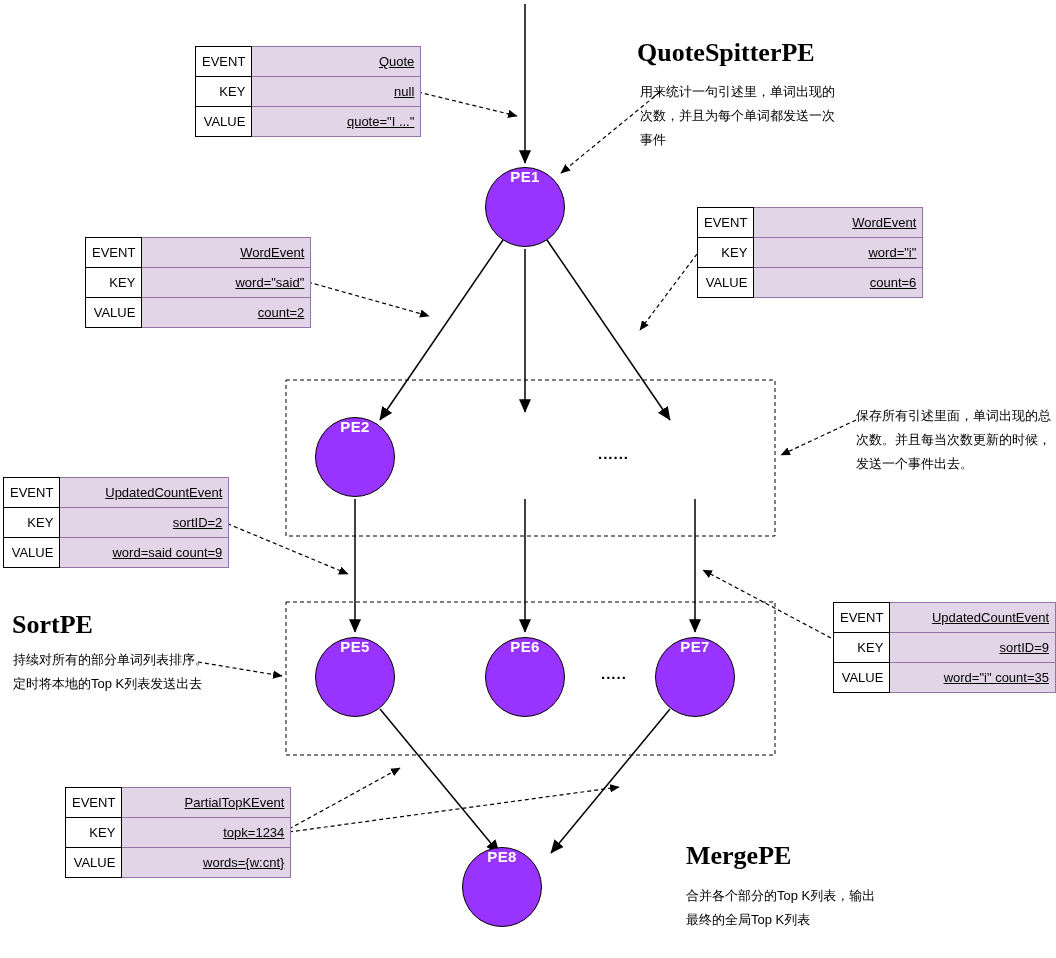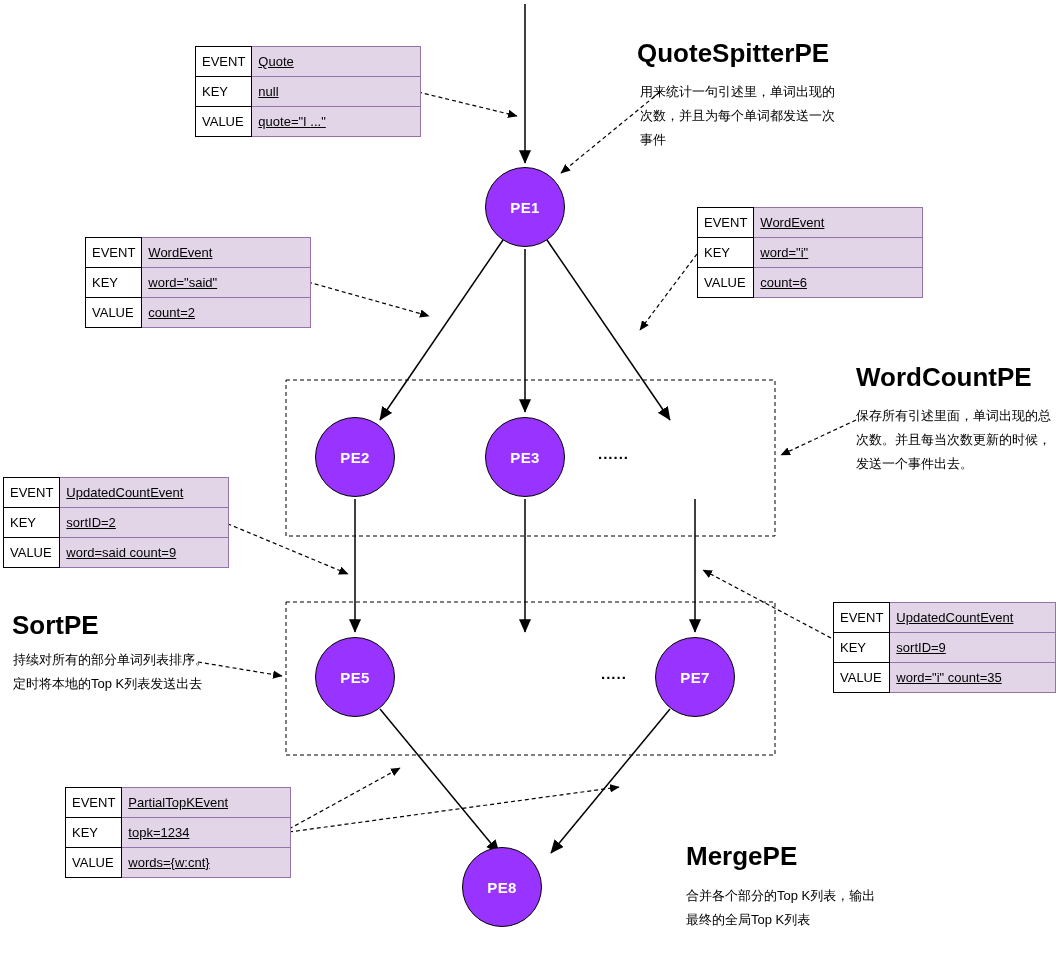--- a/index.html
+++ b/index.html
@@ -3,34 +3,34 @@
 <meta charset="utf-8">
 <style>
   html,body{margin:0;padding:0;background:#ffffff;}
   body{font-family:"Liberation Sans","DejaVu Sans",sans-serif;color:#000;}
   .canvas{position:relative;width:1056px;height:958px;background:#fff;overflow:hidden;}
   svg.wires{position:absolute;left:0;top:0;width:1056px;height:958px;}
 
   
   .pe{position:absolute;width:80px;height:80px;border-radius:50%;
       background:#9933ff;border:1.6px solid #000;box-sizing:border-box;
-      display:flex;align-items:center;justify-content:center;}
+      display:flex;align-items:flex-start;justify-content:center;}
   .pe span{color:#fff;font-weight:bold;font-size:15px;letter-spacing:.3px;}
 
   
   .dots{position:absolute;font-weight:bold;font-size:15px;letter-spacing:1px;}
 
   
   table.etable{position:absolute;border-collapse:collapse;font-size:13px;}
-  table.etable td{height:29px;padding:0 6px;text-align:left;vertical-align:middle;}
+  table.etable td{height:29px;padding:0 6px;text-align:right;vertical-align:middle;}
   table.etable td.lbl{width:38px;background:#ffffff;border:1px solid #000;}
   table.etable td.val{width:156px;background:#e1d5e7;border:1px solid #9673a6;text-decoration:underline;}
 
   
-  .h-title{position:absolute;font-size:26px;font-weight:bold;white-space:nowrap;}
+  .h-title{position:absolute;font-size:26px;font-weight:bold;white-space:nowrap;font-family:Liberation Serif, serif;}
   .h-desc{position:absolute;font-size:13px;line-height:24px;white-space:pre-line;}
 </style>
 </head>
 <body>
 
 <div class="canvas">
 
   <svg class="wires">
     <defs>
       <marker id="ah" markerWidth="11" markerHeight="9" refX="8.5" refY="4" orient="auto">
@@ -65,42 +65,41 @@
     <line x1="289" y1="829" x2="400" y2="768" stroke="#000" stroke-width="1.2" stroke-dasharray="4 3" marker-end="url(#ahd)"></line>
     <line x1="289" y1="832" x2="619" y2="787" stroke="#000" stroke-width="1.2" stroke-dasharray="4 3" marker-end="url(#ahd)"></line>
   </svg>
 
   <div class="pe" style="left:485px;top:167px">
       <span>PE1</span>
     </div>
   <div class="pe" style="left:315px;top:417px">
       <span>PE2</span>
     </div>
-  <div class="pe" style="left:485px;top:417px">
-      <span>PE3</span>
-    </div>
   <div class="pe" style="left:315px;top:637px">
       <span>PE5</span>
+    </div>
+  <div class="pe" style="left:485px;top:637px">
+      <span>PE6</span>
     </div>
   <div class="pe" style="left:655px;top:637px">
       <span>PE7</span>
     </div>
   <div class="pe" style="left:462px;top:847px">
       <span>PE8</span>
     </div>
 
   <div class="dots" style="left:598px;top:445px">......</div>
   <div class="dots" style="left:601px;top:665px">.....</div>
 
   <div class="h-title" style="left:637px;top:38px">QuoteSpitterPE</div>
   <div class="h-desc" style="left:640px;top:80px;width:230px">用来统计一句引述里，单词出现的
 次数，并且为每个单词都发送一次
 事件</div>
 
-  <div class="h-title" style="left:856px;top:362px">WordCountPE</div>
   <div class="h-desc" style="left:856px;top:404px;width:210px">保存所有引述里面，单词出现的总
 次数。并且每当次数更新的时候，
 发送一个事件出去。</div>
 
   <div class="h-title" style="left:12px;top:610px">SortPE</div>
   <div class="h-desc" style="left:13px;top:648px;width:230px">持续对所有的部分单词列表排序。
 定时将本地的Top K列表发送出去</div>
 
   <div class="h-title" style="left:686px;top:841px">MergePE</div>
   <div class="h-desc" style="left:686px;top:884px;width:230px">合并各个部分的Top K列表，输出

